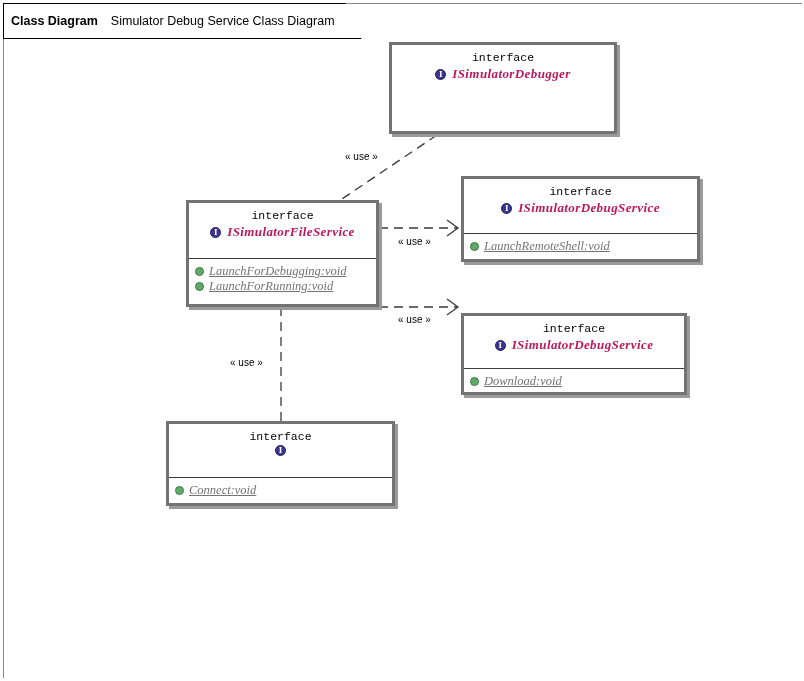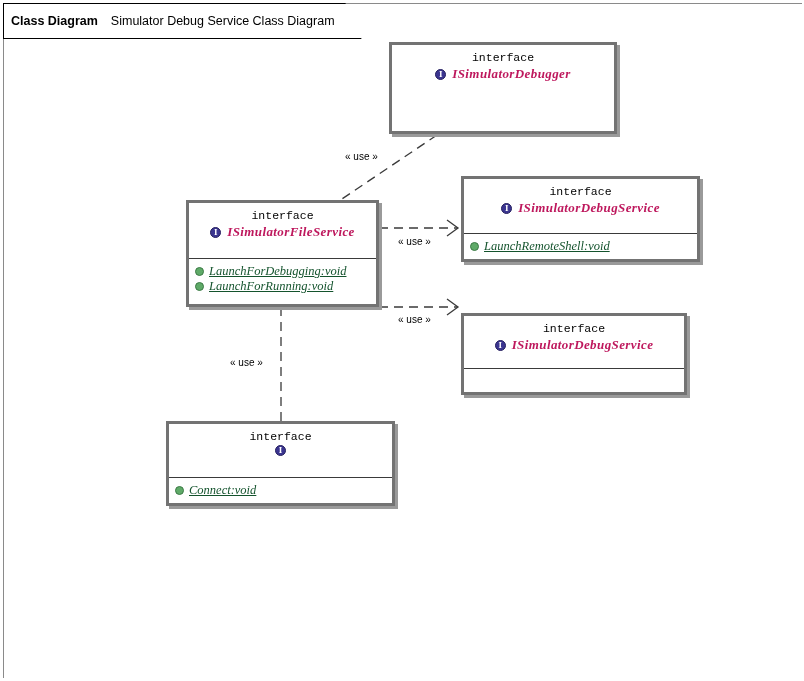--- a/index.html
+++ b/index.html
@@ -103,21 +103,21 @@
     display: flex;
     align-items: center;
     gap: 5px;
     line-height: 15px;
     white-space: nowrap;
   }
   .uml-member-label {
     font-family: "Liberation Serif", serif;
     font-style: italic;
     font-size: 12.5px;
-    color: #14532d;
+    color: #737373;
     text-decoration: underline;
     text-decoration-thickness: 1px;
     text-underline-offset: 1px;
   }
 
   
   .icon-interface {
     width: 11px;
     height: 11px;
     border-radius: 50%;
@@ -255,20 +255,26 @@
 
   <div class="uml-box" style="left:461px; top:313px; width:226px; height:82px;">
     <div class="uml-header" style="height:52px;">
       <div class="uml-stereotype">interface</div>
       <div class="uml-namerow">
         <span class="icon-interface">I</span>
         <span class="uml-name">ISimulatorDebugService</span>
       </div>
     </div>
     <div class="uml-divider"></div>
+    <div class="uml-members">
+      <div class="uml-member">
+        <span class="icon-public"></span>
+        <span class="uml-member-label">Download:void</span>
+      </div>
+    </div>
   </div>
 
   <div class="uml-box" style="left:166px; top:421px; width:229px; height:85px;">
     <div class="uml-header" style="height:53px;">
       <div class="uml-stereotype">interface</div>
       <div class="uml-namerow">
         <span class="icon-interface">I</span>
       </div>
     </div>
     <div class="uml-divider"></div>

